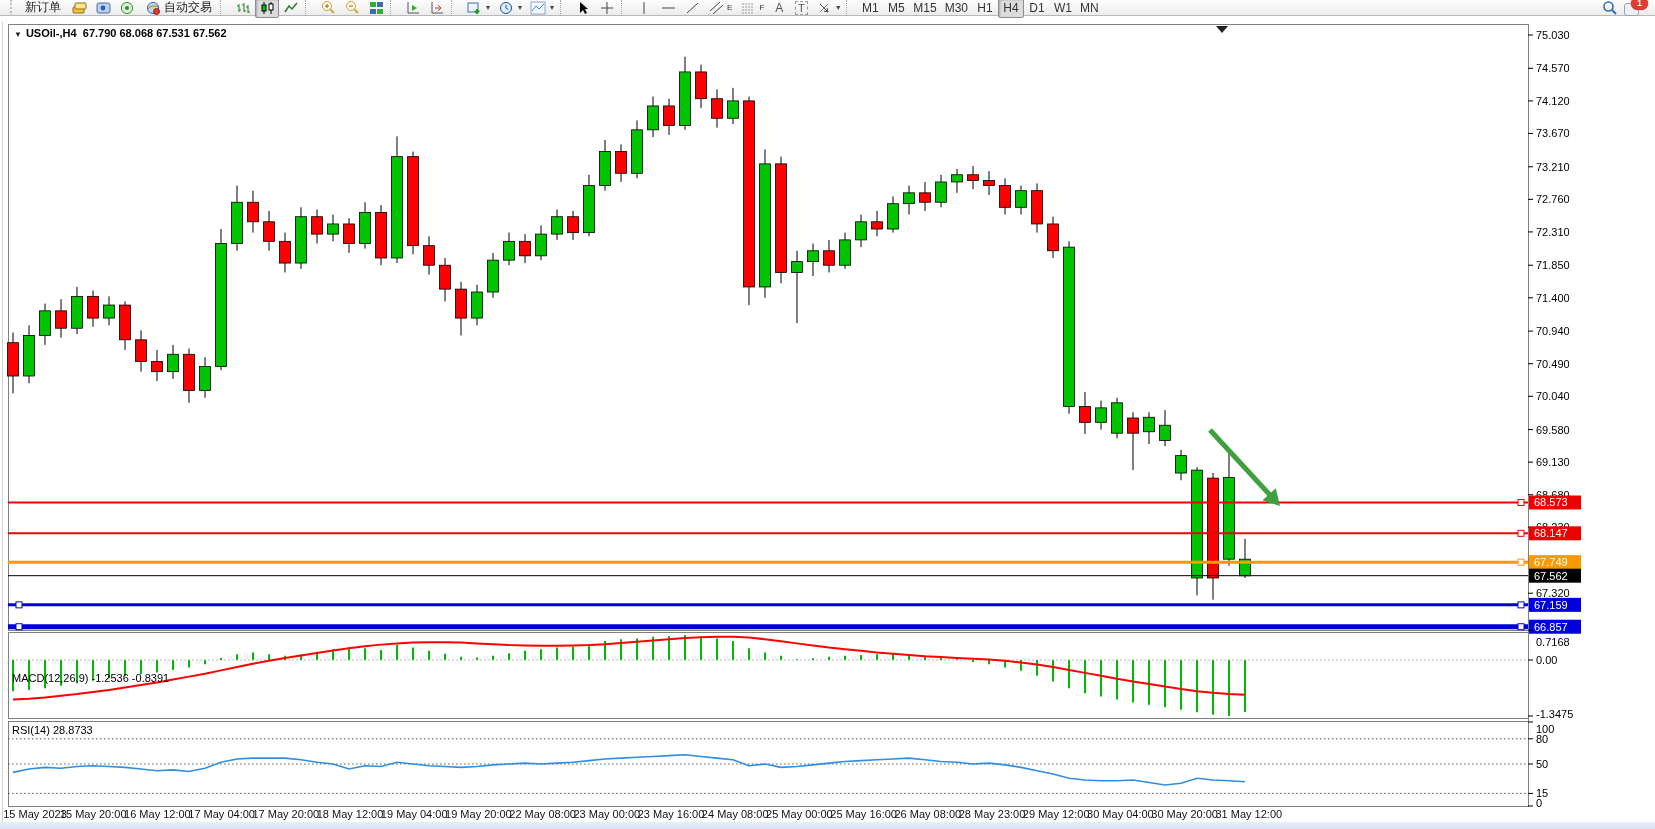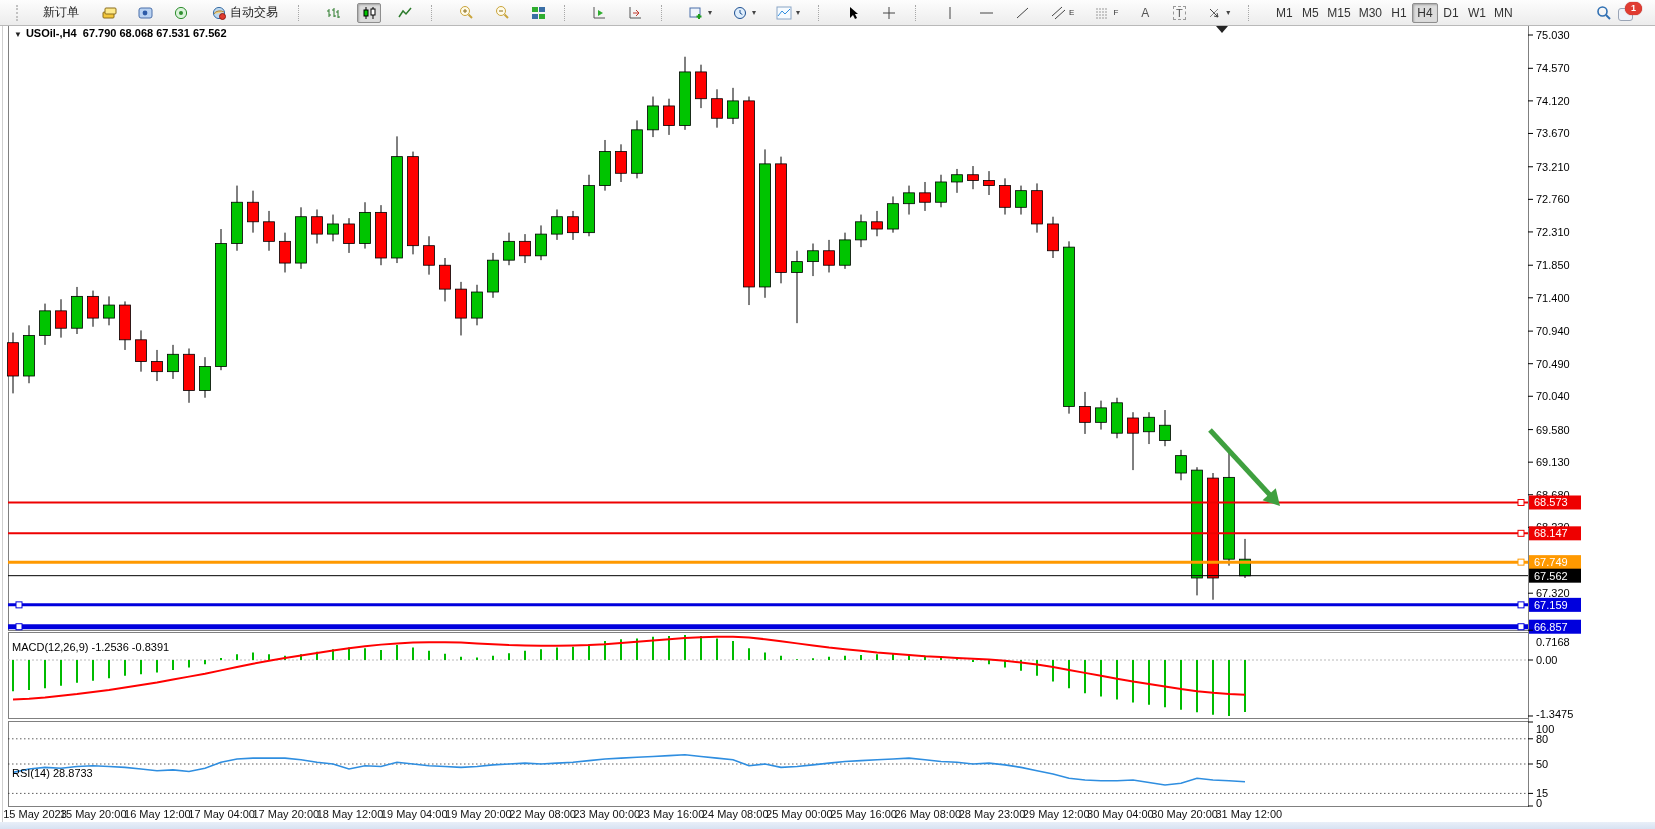--- a/index.html
+++ b/index.html
@@ -1,40 +1,40 @@
 <!DOCTYPE html>
 <html><head>
 <meta charset="utf-8">
 <style>
   html,body{margin:0;padding:0;background:#fff;}
   #app{position:relative;width:1655px;height:829px;font-family:"Liberation Sans",sans-serif;overflow:hidden;background:#fff;}
   
-  #toolbar{position:absolute;top:0;left:0;width:1655px;height:26px;z-index:5;
+  #toolbar{position:absolute;top:0;left:0;width:1655px;height:16px;z-index:5;
     background:linear-gradient(#fdfdfd,#ececec);border-bottom:1px solid #b9b9b9;
-    display:flex;align-items:center;padding:0 13px;box-sizing:border-box;font-size:12px;color:#222;gap:12px;}
+    display:flex;align-items:center;padding:0 7px;box-sizing:border-box;font-size:12px;color:#222;}
   .tb-btn{height:20px;min-width:22px;display:flex;align-items:center;justify-content:center;
     padding:0 3px;border:1px solid transparent;border-radius:2px;box-sizing:border-box;gap:3px;}
   .tb-btn.textbtn{padding:0 5px;}
   .tb-btn.active{border:1px solid #8e8e8e;background:#dcdcdc;box-shadow:inset 1px 1px 2px rgba(0,0,0,.25);}
   .tb-sep{width:6px;height:16px;border-left:1px dotted #a8a8a8;margin:0 4px 0 2px;}
   .tb-grip{width:4px;height:16px;border-left:2px dotted #c2c2c2;margin:0 3px;}
   .dd{font-size:8px;color:#444;margin-left:1px;}
   .ic{display:flex;align-items:center;justify-content:center;width:16px;height:16px;}
   .tf{font-size:12px;color:#333;min-width:26px;}
   #tb-right{margin-left:auto;display:flex;align-items:center;gap:6px;padding-right:6px;}
   #badge{position:relative;width:18px;height:16px;}
   #badge .bubble{position:absolute;left:0;top:3px;width:13px;height:11px;border:1px solid #9aa4b5;border-radius:3px;background:#eef2f8;}
   #badge .cnt{position:absolute;right:-6px;top:-3px;min-width:13px;height:13px;border-radius:8px;background:#e03c31;color:#fff;
     font-size:9px;font-weight:bold;display:flex;align-items:center;justify-content:center;padding:0 2px;box-shadow:0 0 1px #900;}
   
   .overlay{position:absolute;z-index:4;font-size:11px;color:#000;white-space:nowrap;}
   #chart-title{left:14px;top:27px;font-weight:bold;font-size:11px;}
   #chart-title .tri{font-size:8px;margin-right:4px;color:#222;}
-  #macd-label{left:12px;top:641px;}
-  #rsi-label{left:12px;top:724px;margin-top:43px;}
+  #macd-label{left:12px;top:672px;}
+  #rsi-label{left:12px;top:724px;}
   #chart-svg{position:absolute;left:0;top:0;z-index:1;}
   #statusstrip{position:absolute;left:0;bottom:0;width:1655px;height:7px;background:linear-gradient(#e9eff8,#d7e2f2);z-index:5;}
   .leftedge{position:absolute;left:2px;top:22px;width:1px;height:800px;background:#d0d0d0;z-index:2;}
 </style>
 </head>
 <body>
 
 <div id="app">
 
   <div id="toolbar">

